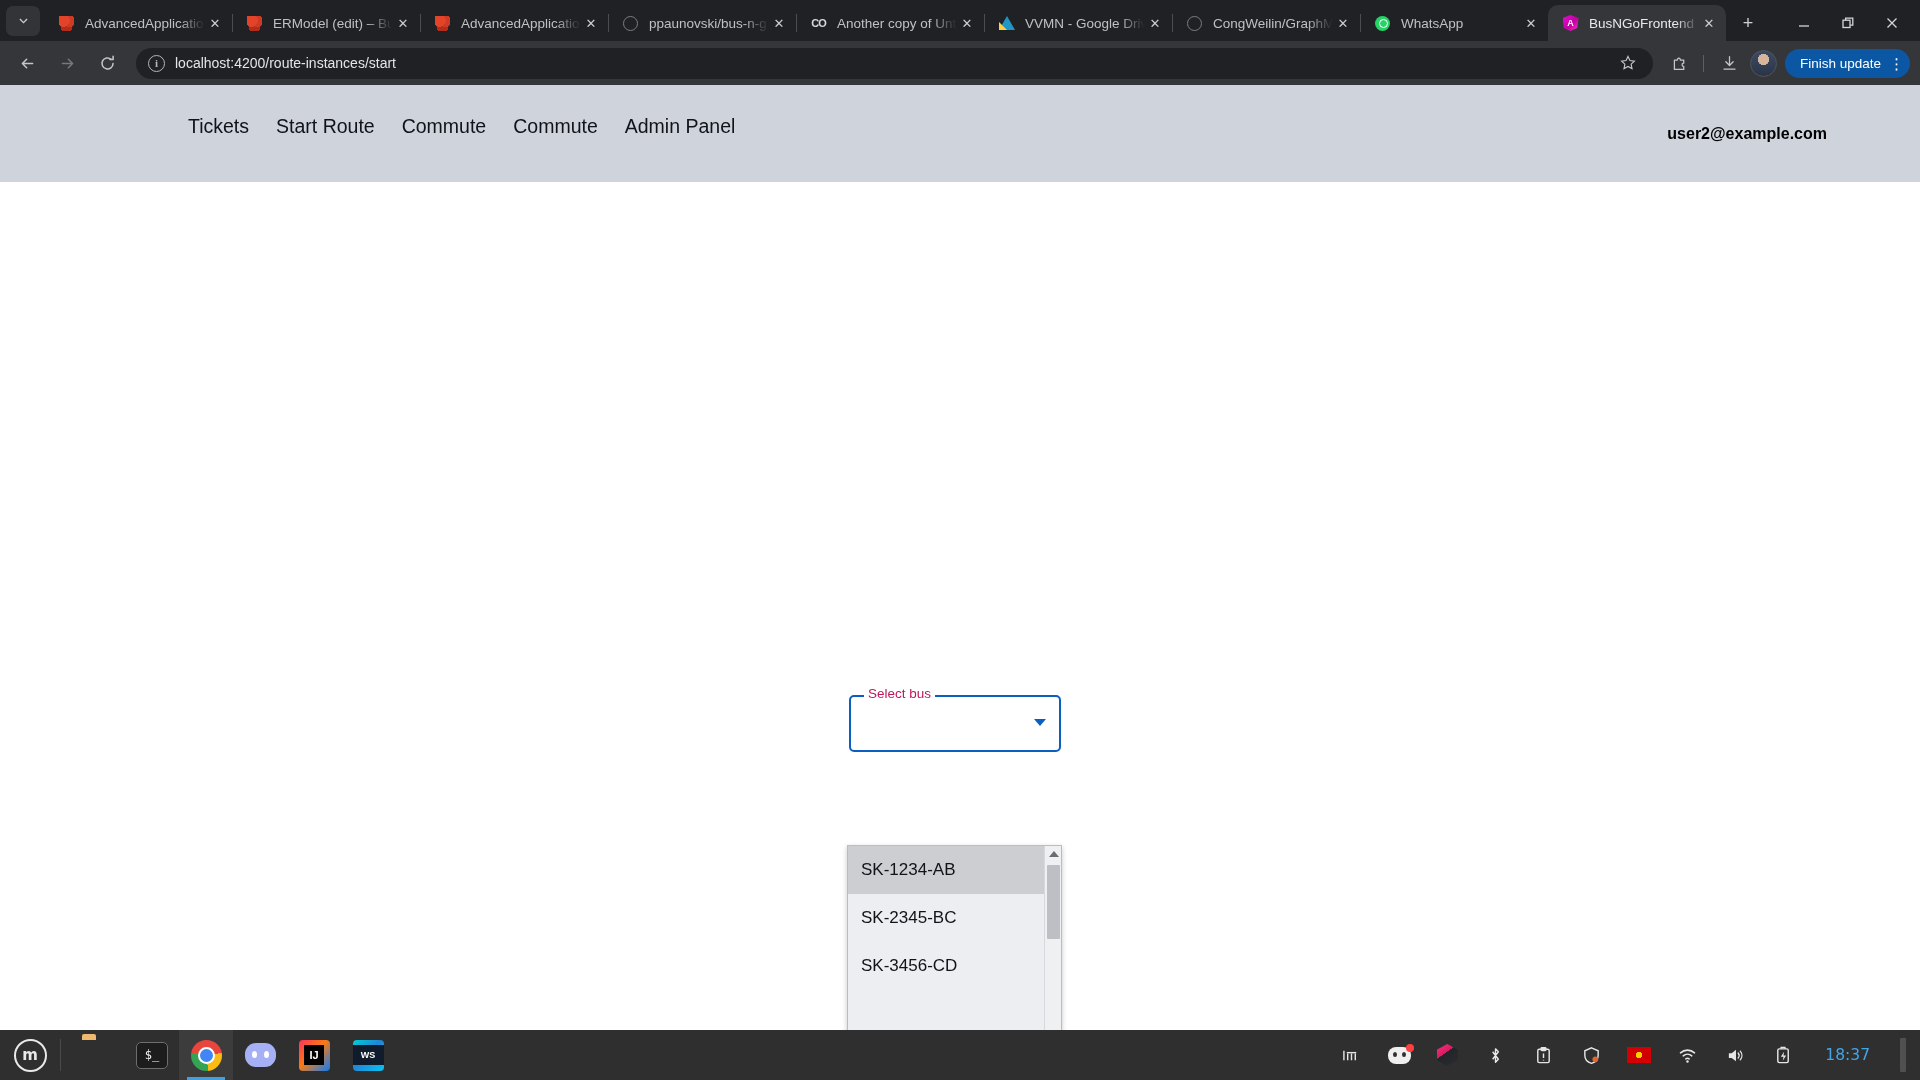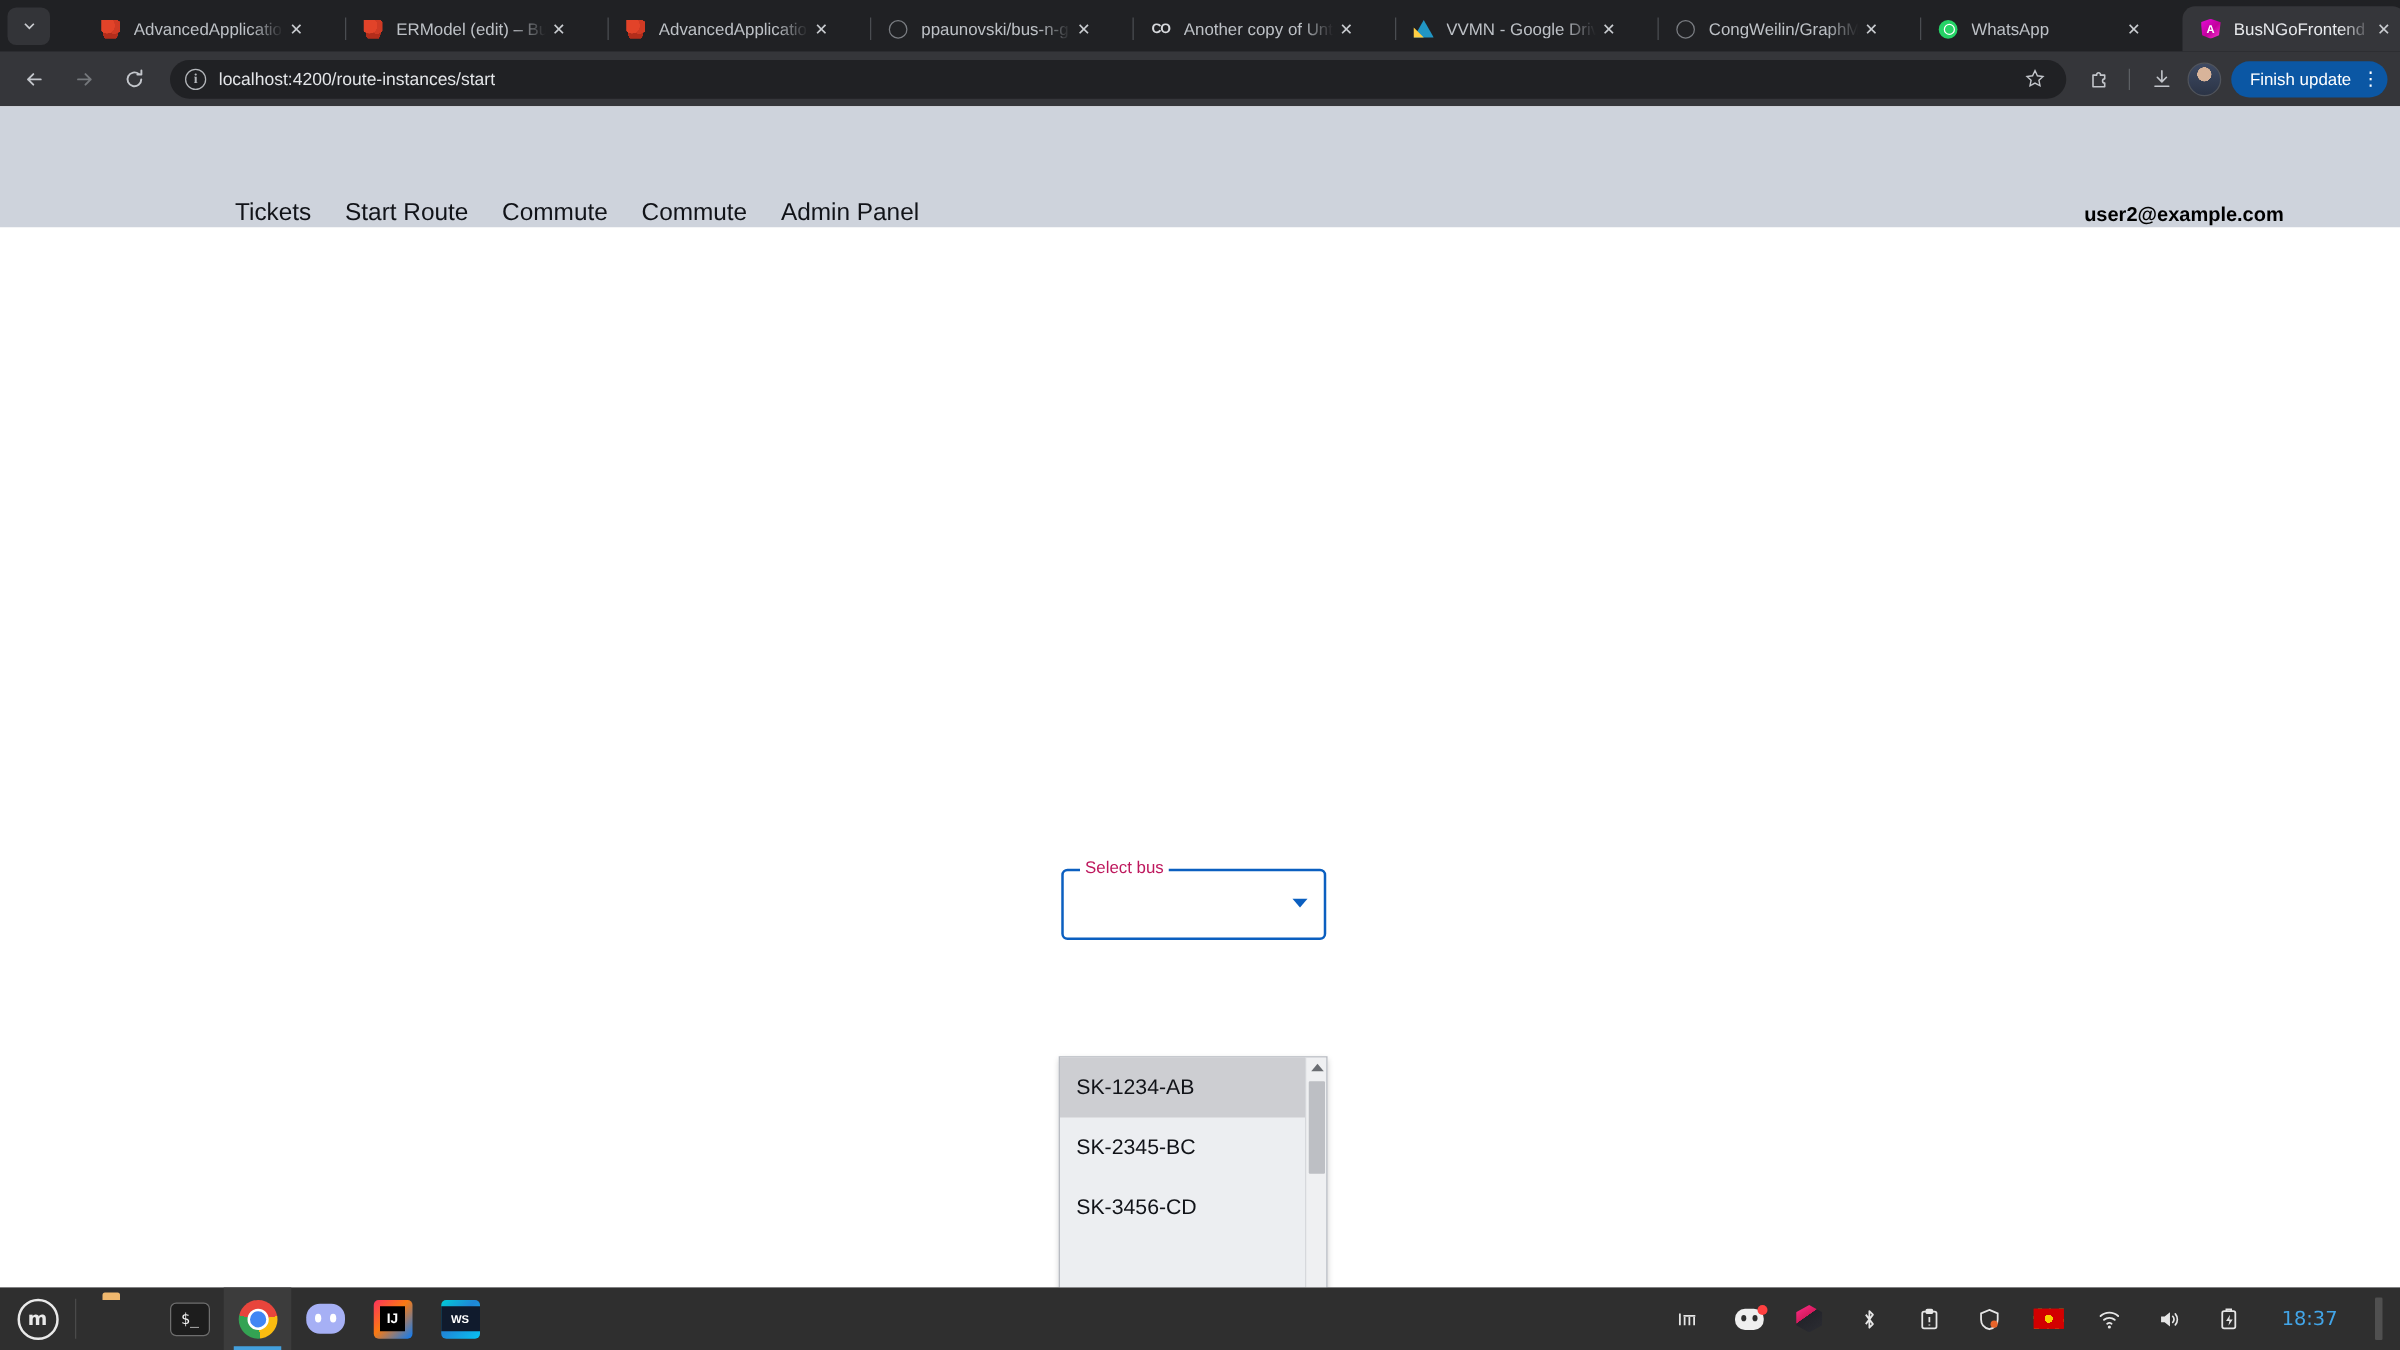--- a/index.html
+++ b/index.html
@@ -18,21 +18,20 @@
   }
 
   
   #tab-strip {
     position: relative;
     height: 41px;
     background: #202124;
     display: flex;
     align-items: flex-end;
     padding-left: 2px;
-    gap: 22px;
   }
   #tab-search-btn {
     width: 34px; height: 30px;
     margin: 0 4px 5px 4px;
     border-radius: 7px;
     background: #333438;
     display: flex; align-items: center; justify-content: center;
     flex: 0 0 auto;
     cursor: pointer;
   }
@@ -264,21 +263,21 @@
     position: absolute;
     left: 0; top: 85px;
     width: 1920px; height: 945px;
     background: #ffffff;
     overflow: hidden;
   }
   #app-header {
     height: 97px;
     background: #ced3dc;
     display: flex;
-    align-items: flex-end;
+    align-items: center;
     padding: 0 0 0 188px;
   }
   #app-nav { display: flex; align-items: center; gap: 27px; margin-top: -14px; }
   .nav-link {
     color: #111318;
     font-size: 19.5px;
     white-space: nowrap;
     cursor: pointer;
   }
   #user-email {

